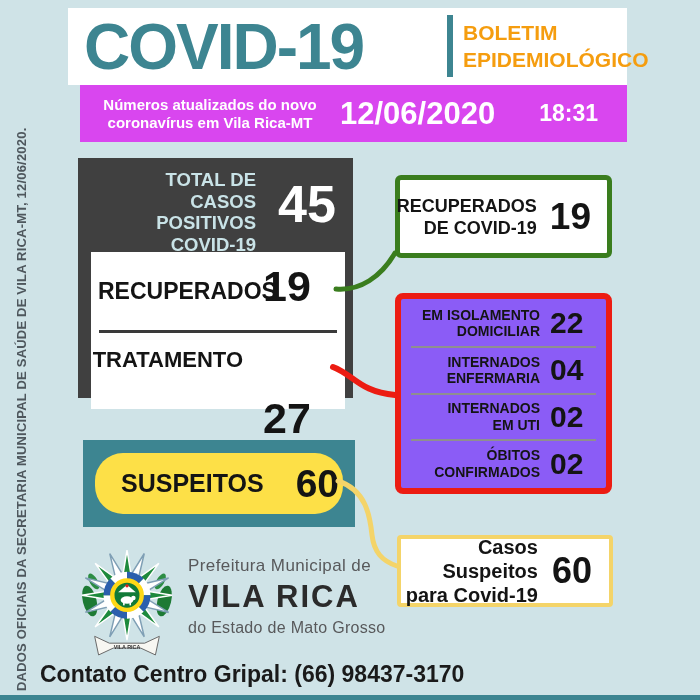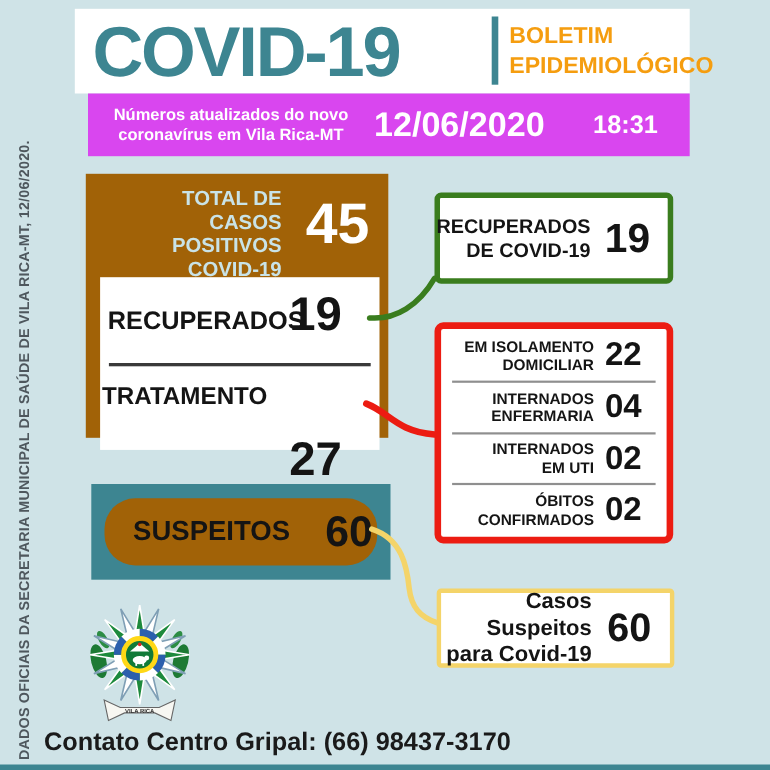--- a/index.html
+++ b/index.html
@@ -15,51 +15,51 @@
   .covid-title{position:absolute;left:16px;top:2px;font-size:64px;font-weight:bold;color:#3d8591;letter-spacing:-2px;}
   .header-divider{position:absolute;left:379px;top:7px;width:6px;height:62px;background:#3d8591;}
   .header-sub{position:absolute;left:395px;top:11px;font-size:21px;line-height:27px;font-weight:bold;color:#f59d0f;}
 
   .date-bar{position:absolute;left:80px;top:85px;width:547px;height:57px;background:#d946ef;display:flex;align-items:center;}
   .bar-caption{margin-left:14px;width:232px;text-align:center;font-size:15px;line-height:18px;font-weight:bold;color:#ffffff;}
   .bar-date{margin-left:14px;font-size:31px;font-weight:bold;color:#ffffff;}
   .bar-time{margin-left:44px;font-size:23px;font-weight:bold;color:#ffffff;}
 
   
-  .total-box{position:absolute;left:78px;top:158px;width:275px;height:240px;background:#a16207;}
+  .total-box{position:absolute;left:78px;top:158px;width:275px;height:240px;background:#404040;}
   .total-label{position:absolute;left:22px;top:11px;width:156px;text-align:right;
     font-size:18.5px;line-height:21.5px;font-weight:bold;color:#c9e3e7;}
   .total-label span{display:block;}
   .total-value{position:absolute;left:200px;top:16px;font-size:52px;font-weight:bold;color:#ffffff;}
   .inner-white{position:absolute;left:13px;top:94px;width:254px;height:157px;background:#ffffff;}
   .recov-label{position:absolute;left:7px;top:26px;font-size:23px;font-weight:bold;color:#141414;}
   .recov-value{position:absolute;left:172px;top:10px;font-size:43px;font-weight:bold;color:#141414;}
   .inner-divider{position:absolute;left:8px;top:78px;width:238px;height:3px;background:#3a3a3a;}
   .treat-label{position:absolute;left:0;top:95px;width:152px;text-align:right;
     font-size:22px;line-height:25px;font-weight:bold;color:#141414;}
   .treat-label span{display:block;}
   .treat-value{position:absolute;left:172px;top:98px;font-size:43px;font-weight:bold;color:#141414;margin-top:44px;}
 
   
   .green-box{position:absolute;left:395px;top:175px;width:207px;height:73px;background:#ffffff;
     border:5px solid #3a7d1e;border-radius:6px;display:flex;align-items:center;justify-content:flex-end;}
   .green-box .lbl{text-align:right;font-size:18px;line-height:22px;font-weight:bold;color:#141414;}
   .green-box .val{font-size:37px;font-weight:bold;color:#141414;margin:0 16px 0 13px;}
 
-  .red-box{position:absolute;left:395px;top:293px;width:205px;height:185px;background:#ffffff;
+  .red-box{position:absolute;left:395px;top:293px;width:205px;height:185px;background:#8b5cf6;
     border:6px solid #ec1c12;border-radius:8px;display:flex;flex-direction:column;justify-content:space-evenly;padding:2px 0;}
   .status-row{display:flex;align-items:center;justify-content:flex-end;}
   .status-row .lbl{text-align:right;font-size:14px;line-height:16.5px;font-weight:bold;color:#141414;}
   .status-row .lbl span{display:block;}
   .status-row .val{font-size:30px;font-weight:bold;color:#141414;margin:0 12px 0 10px;width:44px;}
   .row-divider{height:2px;background:#8f8f8f;margin:0 10px;}
 
   
   .suspects-outer{position:absolute;left:83px;top:440px;width:272px;height:87px;background:#3d8591;}
-  .suspects-inner{position:absolute;left:12px;top:13px;width:248px;height:61px;background:#a16207;
+  .suspects-inner{position:absolute;left:12px;top:13px;width:248px;height:61px;background:#fde047;
     display:flex;align-items:center;border-radius:28px;}
   .suspects-inner .lbl{margin-left:26px;font-size:25px;font-weight:bold;color:#141414;}
   .suspects-inner .val{margin-left:32px;font-size:39px;font-weight:bold;color:#141414;}
 
   .yellow-box{position:absolute;left:397px;top:535px;width:208px;height:64px;background:#ffffff;
     border:4px solid #f4d469;border-radius:4px;display:flex;align-items:center;justify-content:flex-end;}
   .yellow-box .lbl{text-align:right;font-size:20px;line-height:24px;font-weight:bold;color:#141414;}
   .yellow-box .val{font-size:36px;font-weight:bold;color:#141414;margin:0 17px 0 14px;}
 
   
@@ -200,17 +200,22 @@
     <path d="M41,49 L50,41.5 L59,49 Z" fill="#ffffff"></path>
     <circle cx="50" cy="42.5" r="1.7" fill="#e02020"></circle>
     <ellipse cx="50" cy="57" rx="6.5" ry="3.8" fill="#ffffff"></ellipse>
     <circle cx="56.5" cy="55" r="2.3" fill="#ffffff"></circle>
     <rect x="46" y="59" width="1.6" height="3.4" fill="#ffffff"></rect>
     <rect x="52.5" y="59" width="1.6" height="3.4" fill="#ffffff"></rect>
     <path d="M17,94 L32,101 L68,101 L83,94 L79,113 L64,106 L36,106 L21,113 Z" fill="#f7f7f2" stroke="#666666" stroke-width="1"></path>
     <text x="50" y="106.5" font-size="5.5" font-weight="bold" text-anchor="middle" fill="#333333">VILA RICA</text>
   </svg>
 
+  <div class="logo-text">
+    <div class="logo-line1">Prefeitura Municipal de</div>
+    <div class="logo-name">VILA RICA</div>
+    <div class="logo-line2">do Estado de Mato Grosso</div>
+  </div>
 
   <div class="contact">Contato Centro Gripal: (66) 98437-3170</div>
   <div class="bottom-strip"></div>
 
 </div>
 
 </body></html>

